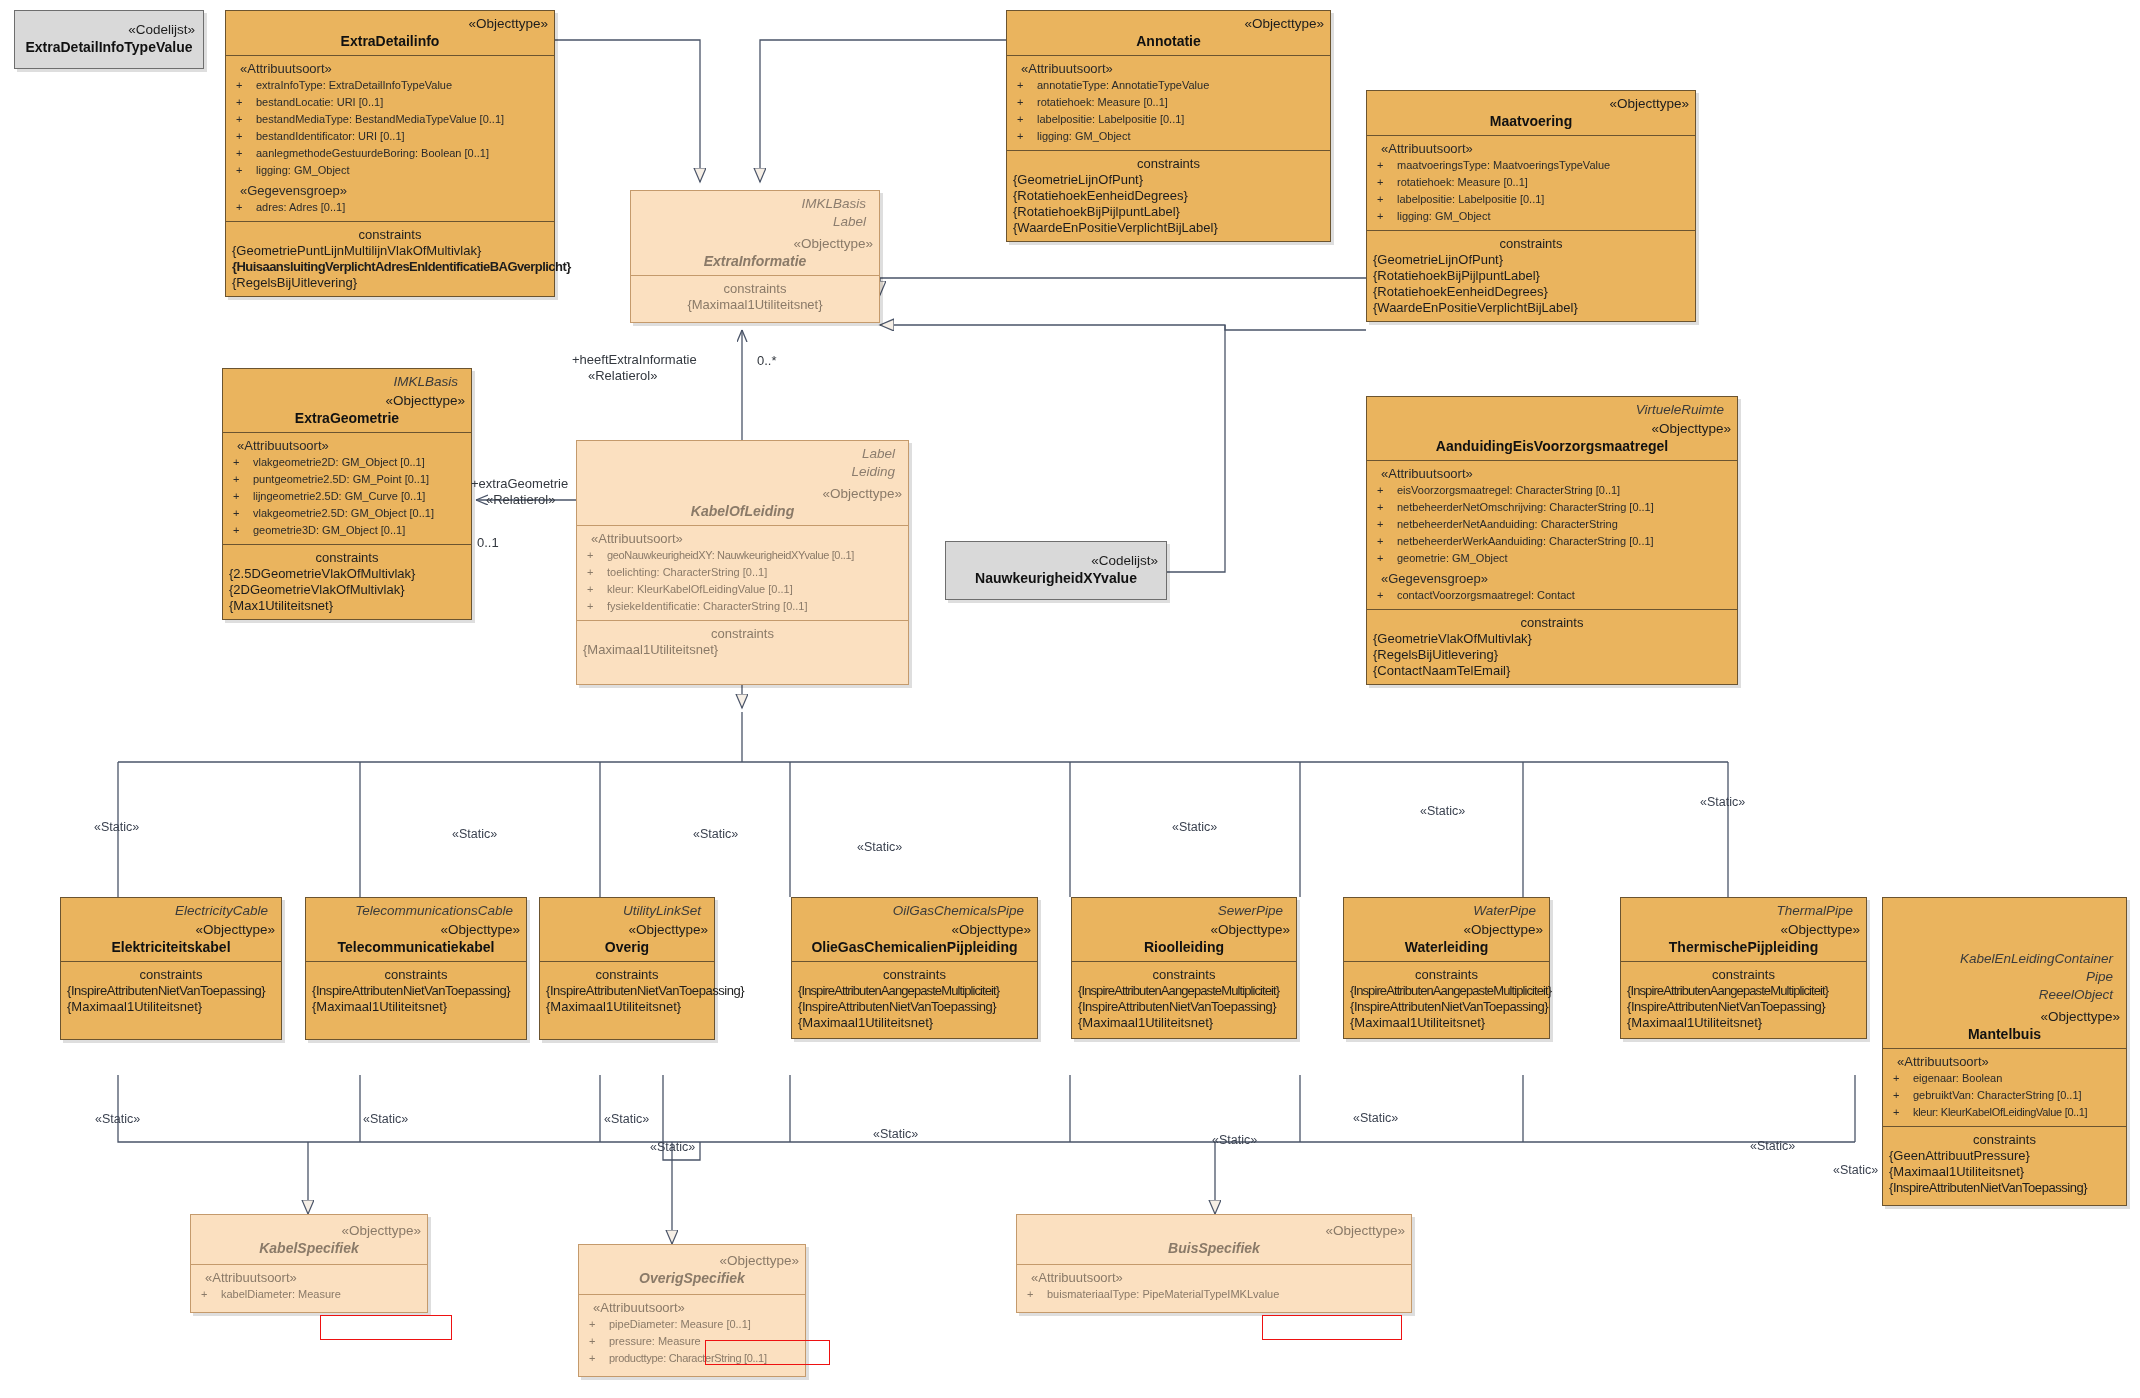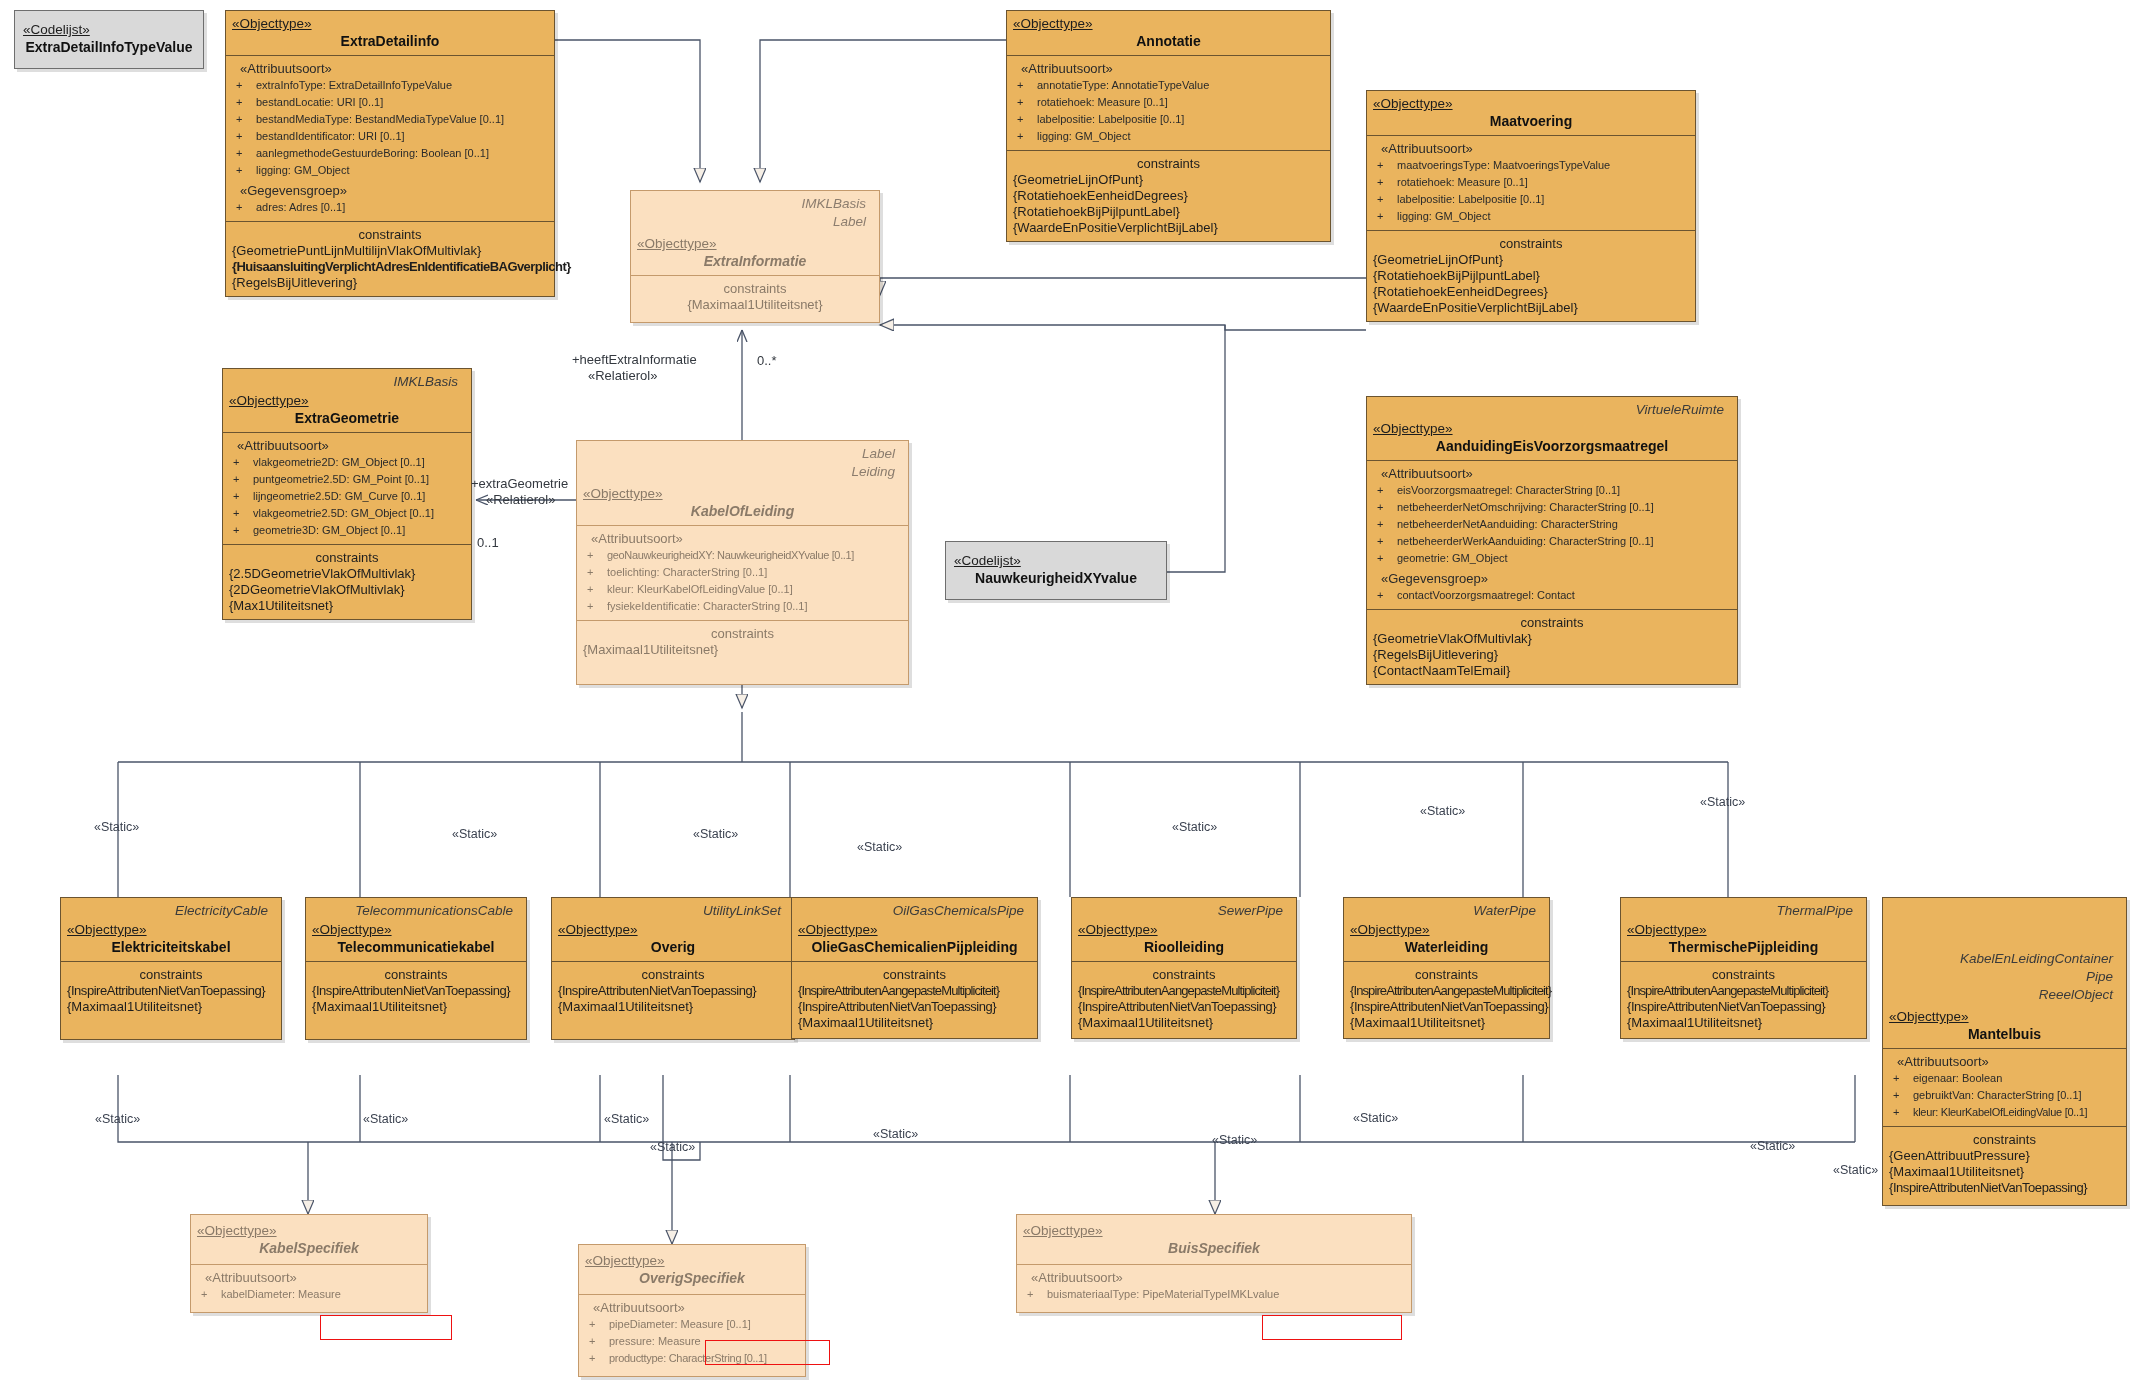--- a/index.html
+++ b/index.html
@@ -15,21 +15,21 @@
   .uml.code{background:#d9d9d9;border:1.5px solid #6e6e6e;}
 
   .sec{padding:4px 6px 5px 6px;}
   .sec + .sec{border-top:1.3px solid #6b5430;}
   .uml.abstract-fill .sec + .sec{border-top:1.3px solid #c49a6c;}
 
   .pkgs{text-align:right;font-style:italic;font-size:13.5px;color:#3b3b3b;
         line-height:15px;padding:3px 7px 0 0;}
   .uml.abstract-fill .pkgs{color:#8c7d6e;}
 
-  .stereo{text-align:left;font-size:13.5px;color:#1d1d1d;line-height:17px;text-decoration:underline;}
+  .stereo{text-align:right;font-size:13.5px;color:#1d1d1d;line-height:17px;}
   .cname{text-align:center;font-size:14px;font-weight:bold;color:#111;line-height:18px;}
   .cname.it{font-style:italic;}
   .uml.abstract-fill .stereo,.uml.abstract-fill .cname{color:#8a7a68;}
 
   .grouphdr{font-size:13px;color:#2a2a2a;padding-left:8px;line-height:17px;}
   .uml.abstract-fill .grouphdr{color:#8a7a68;}
   .attr{font-size:11px;color:#2a2a2a;line-height:17px;white-space:nowrap;
         padding-left:4px;}
   .attr .vis{display:inline-block;width:20px;color:#2a2a2a;}
   .uml.abstract-fill .attr{color:#8a7a68;}
@@ -289,21 +289,21 @@
       <div class="stereo" style="margin-top:3px;">«Objecttype»</div>
       <div class="cname">Telecommunicatiekabel</div>
     </div>
     <div class="sec" style="padding-bottom:24px;">
       <div class="cons-t">constraints</div>
       <div class="cons" style="letter-spacing:-0.45px;">{InspireAttributenNietVanToepassing}</div>
       <div class="cons">{Maximaal1Utiliteitsnet}</div>
     </div>
   </div>
 
-  <div class="uml" style="left:551px;top:897px;width:244px;">
+  <div class="uml" style="left:539px;top:897px;width:176px;">
     <div class="sec" style="padding-top:2px;">
       <div class="pkgs">UtilityLinkSet</div>
       <div class="stereo" style="margin-top:3px;">«Objecttype»</div>
       <div class="cname">Overig</div>
     </div>
     <div class="sec" style="padding-bottom:24px;">
       <div class="cons-t">constraints</div>
       <div class="cons" style="letter-spacing:-0.45px;">{InspireAttributenNietVanToepassing}</div>
       <div class="cons">{Maximaal1Utiliteitsnet}</div>
     </div>

